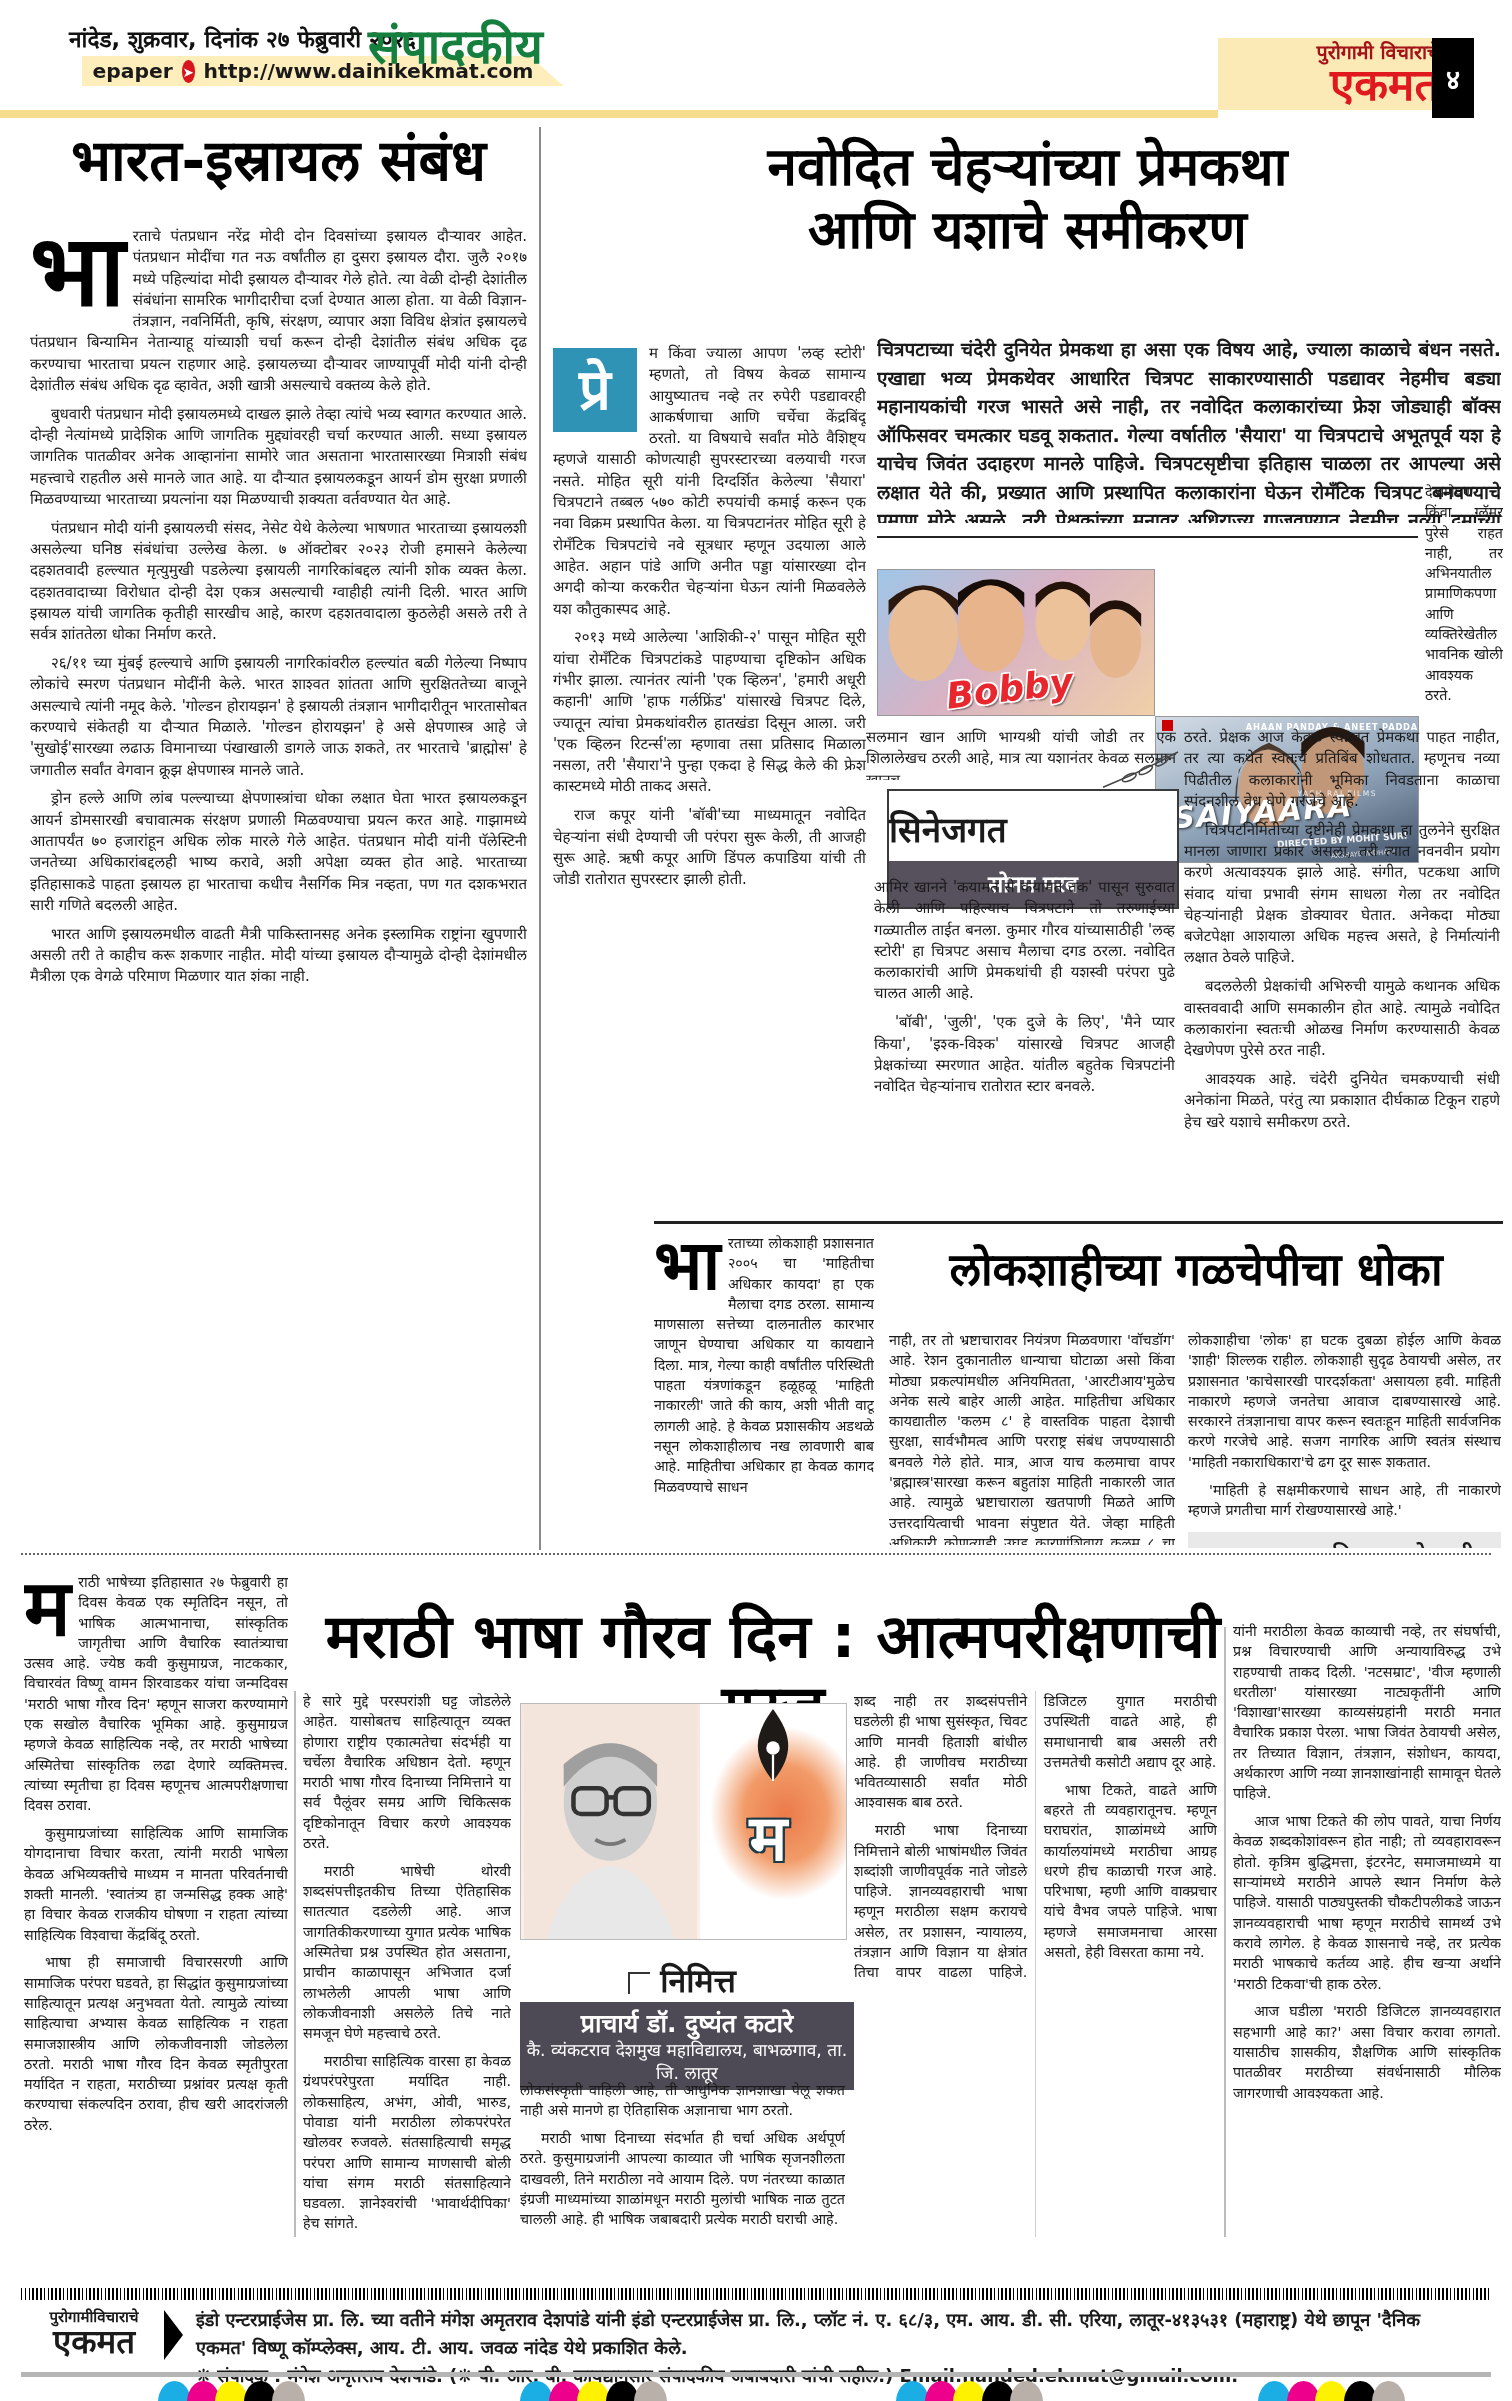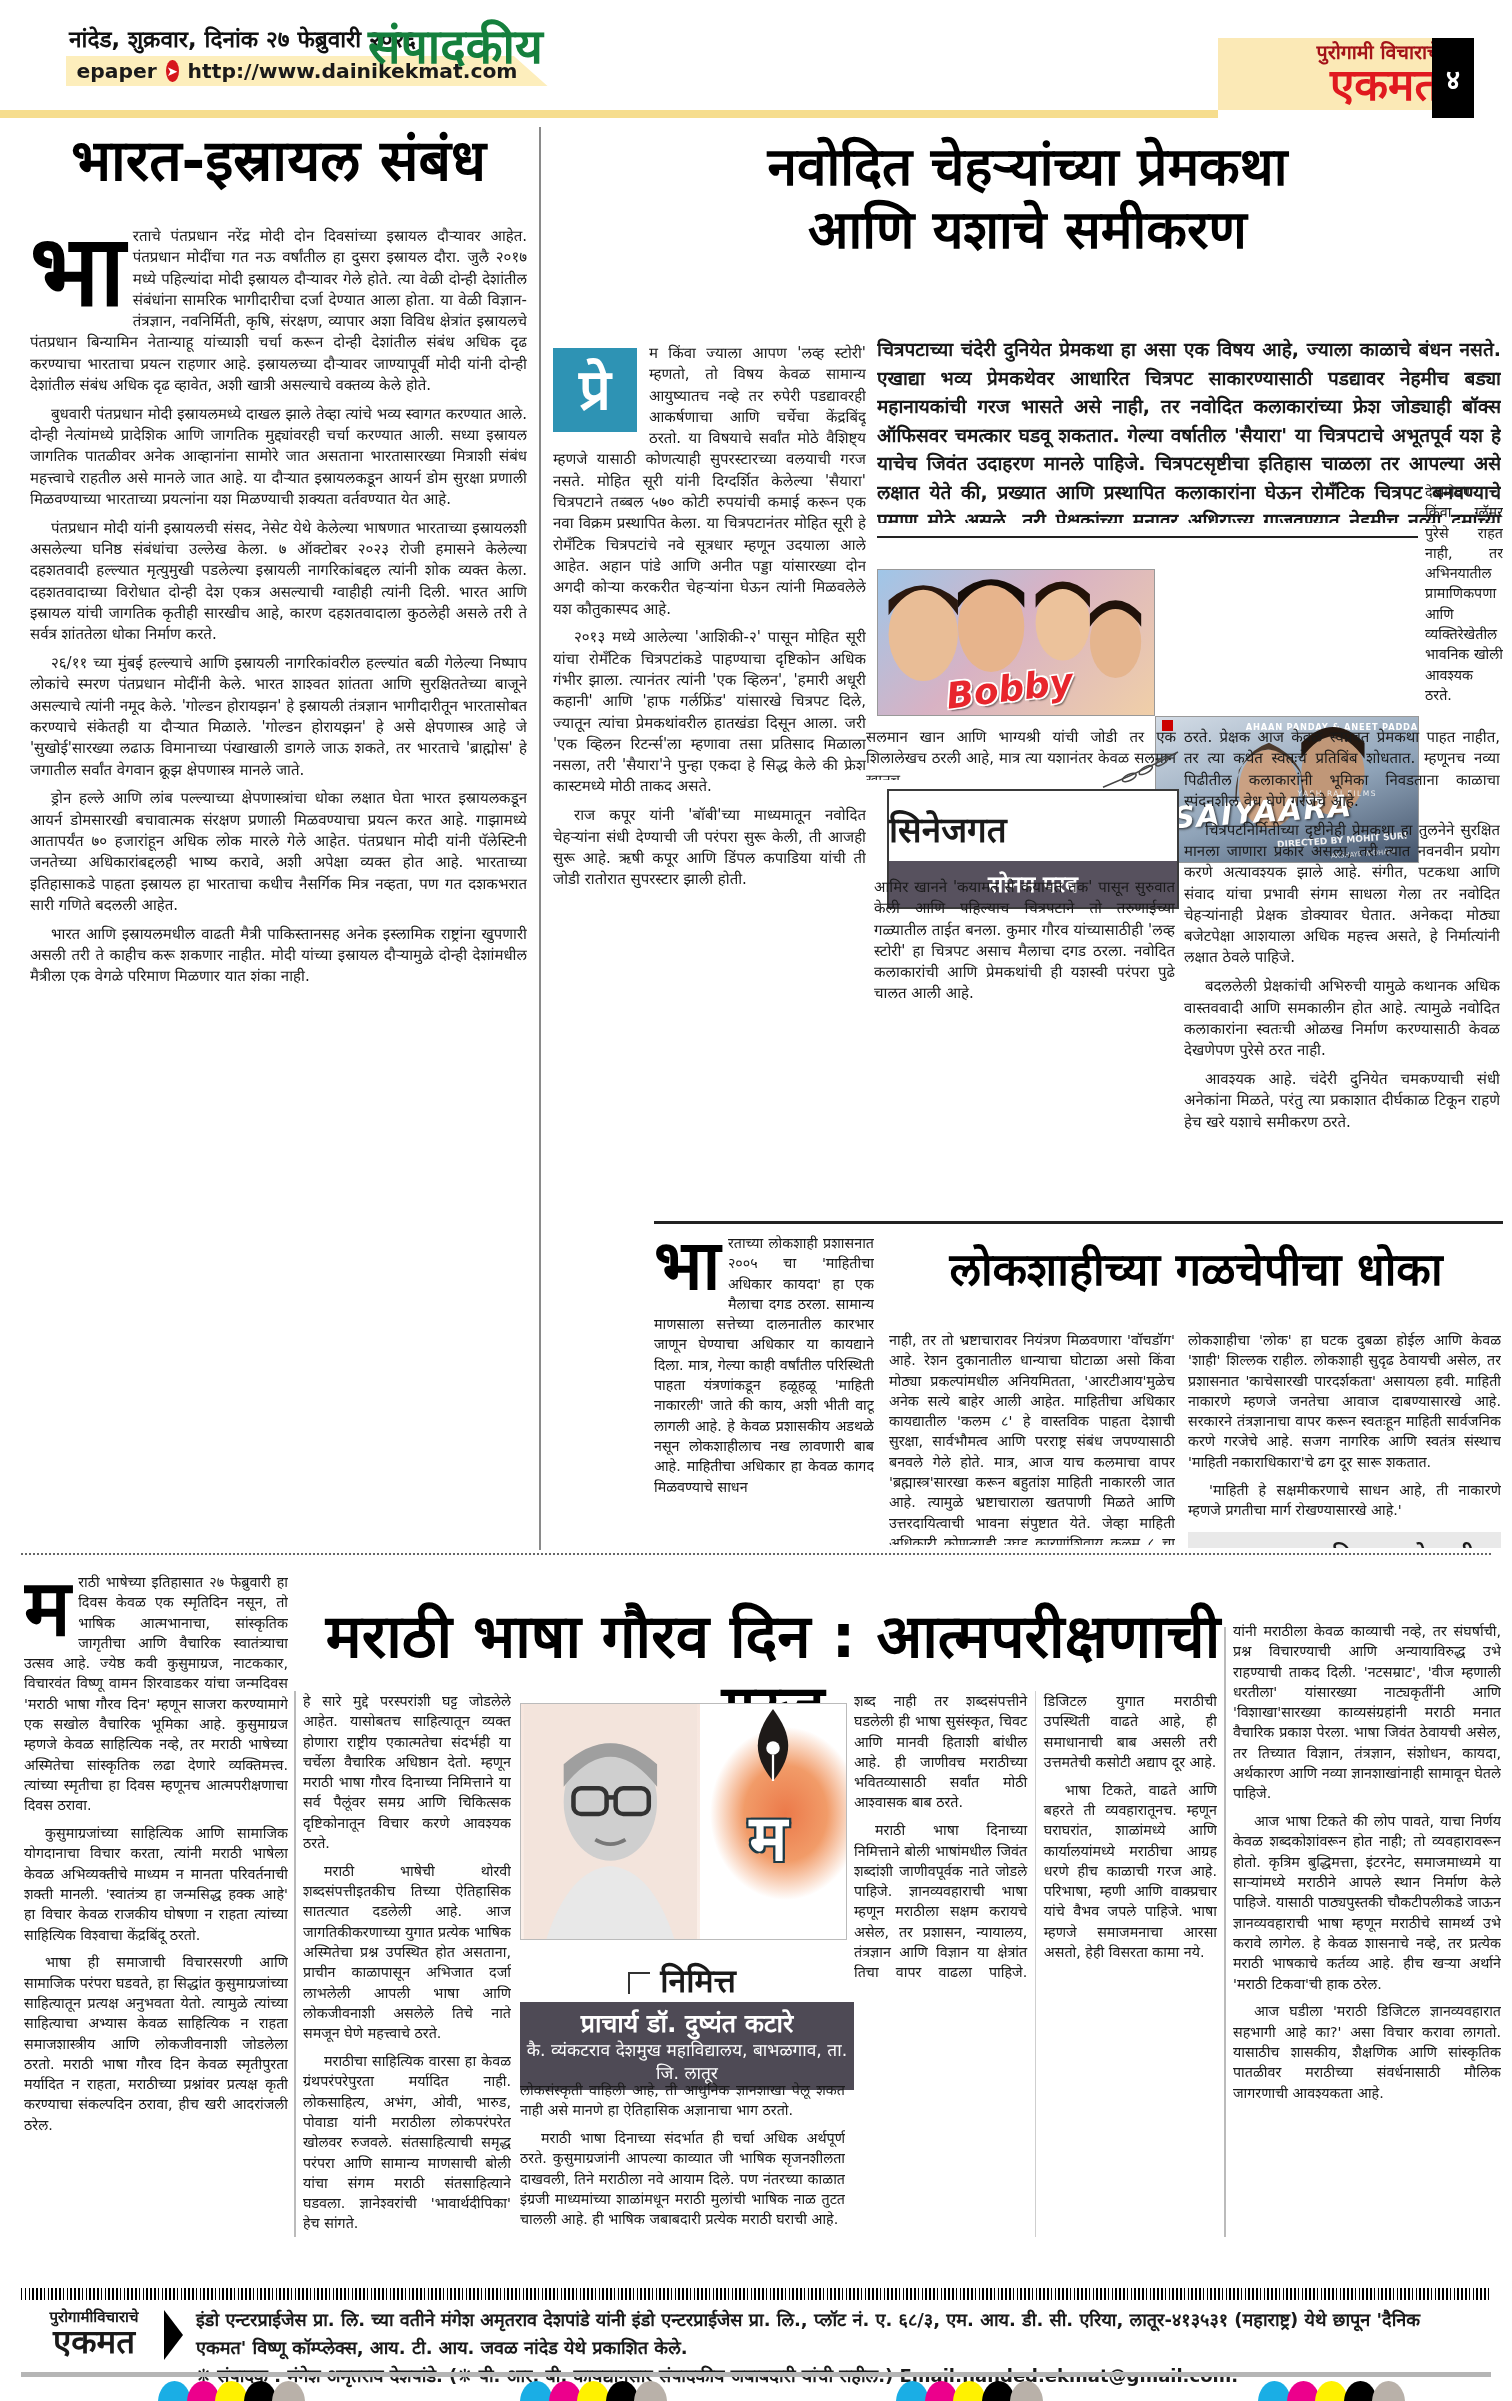--- a/index.html
+++ b/index.html
@@ -10,21 +10,21 @@
   .body-text p{margin:0 0 7.5px 0;text-indent:21px;}
   .body-text p.first{text-indent:0;}
   .headline{font-weight:bold;color:#000;text-align:center;line-height:1.18;}
   .dropcap{float:left;font-weight:bold;color:#000;line-height:0.85;padding:3px 7.5px 0 0;}
   .vrule{background:#8a8a8a;width:1.5px;}
   .hrule{background:#222;}
   .dotted{border-top:2.3px dotted #666;height:0;}
   
   .dateline{font-size:22.6px;font-weight:bold;color:#111;}
   .epaper-strip{background:#fdeebc;clip-path:polygon(0 0,93% 0,100% 100%,0 100%);
-                display:flex;align-items:center;gap:9px;padding:3px 30px 3px 10.5px;}
+                display:flex;align-items:flex-end;gap:9px;padding:3px 30px 3px 10.5px;margin-left:16px;}
   .epaper-strip .lbl{font-size:20.3px;font-weight:bold;}
   .epaper-icon{width:22.6px;height:22.6px;border-radius:50%;background:#d6161c;color:#fff;
                display:inline-flex;align-items:center;justify-content:center;font-size:13.6px;}
   .pagetitle{font-size:48px;font-weight:bold;color:#15803d;}
   .masthead{background:#fbe9b6;text-align:center;padding:4.5px 7.5px 1.5px 7.5px;}
   .masthead .tag{font-size:19.6px;font-weight:bold;color:#a31218;line-height:1;}
   .masthead .name{font-size:44px;font-weight:bold;color:#e0191f;line-height:1.05;}
   .pagenum{background:#000;color:#fff;display:flex;align-items:center;justify-content:center;
            font-size:27px;font-weight:bold;}
   .yellowrule{background:#f6dd8e;}
@@ -165,20 +165,21 @@
   </div>
   <svg class="leaf" style="left:1099px;top:746px;" width="83" height="45" viewBox="0 0 110 60">
     <path d="M5,55 Q55,35 105,8" stroke="#444" stroke-width="2" fill="none"></path>
     <ellipse cx="40" cy="42" rx="10" ry="4" fill="none" stroke="#444" stroke-width="2" transform="rotate(-25 40 42)"></ellipse>
     <ellipse cx="62" cy="32" rx="10" ry="4" fill="none" stroke="#444" stroke-width="2" transform="rotate(-30 62 32)"></ellipse>
     <ellipse cx="84" cy="20" rx="10" ry="4" fill="none" stroke="#444" stroke-width="2" transform="rotate(-35 84 20)"></ellipse>
   </svg>
 
   <div class="abs body-text" style="left:874px;top:877px;width:301px;height:297px;">
     <p class="first">आमिर खानने 'कयामत से कयामत तक' पासून सुरुवात केली आणि पहिल्याच चित्रपटाने तो तरुणाईच्या गळ्यातील ताईत बनला. कुमार गौरव यांच्यासाठीही 'लव्ह स्टोरी' हा चित्रपट असाच मैलाचा दगड ठरला. नवोदित कलाकारांची आणि प्रेमकथांची ही यशस्वी परंपरा पुढे चालत आली आहे.</p>
+    <p>'बॉबी', 'जुली', 'एक दुजे के लिए', 'मैने प्यार किया', 'इश्क-विश्क' यांसारखे चित्रपट आजही प्रेक्षकांच्या स्मरणात आहेत. यांतील बहुतेक चित्रपटांनी नवोदित चेहऱ्यांनाच रातोरात स्टार बनवले.</p>
   </div>
 
   <div class="abs body-text" style="left:1184px;top:727px;width:316px;height:488px;">
     <p class="first">ठरते. प्रेक्षक आज केवळ स्वप्नवत प्रेमकथा पाहत नाहीत, तर त्या कथेत स्वतःचे प्रतिबिंब शोधतात. म्हणूनच नव्या पिढीतील कलाकारांनी भूमिका निवडताना काळाचा स्पंदनशील वेध घेणे गरजेचे आहे.</p>
     <p>चित्रपटनिर्मितीच्या दृष्टीनेही प्रेमकथा हा तुलनेने सुरक्षित मानला जाणारा प्रकार असला, तरी त्यात नवनवीन प्रयोग करणे अत्यावश्यक झाले आहे. संगीत, पटकथा आणि संवाद यांचा प्रभावी संगम साधला गेला तर नवोदित चेहऱ्यांनाही प्रेक्षक डोक्यावर घेतात. अनेकदा मोठ्या बजेटपेक्षा आशयाला अधिक महत्त्व असते, हे निर्मात्यांनी लक्षात ठेवले पाहिजे.</p>
     <p>बदललेली प्रेक्षकांची अभिरुची यामुळे कथानक अधिक वास्तववादी आणि समकालीन होत आहे. त्यामुळे नवोदित कलाकारांना स्वतःची ओळख निर्माण करण्यासाठी केवळ देखणेपण पुरेसे ठरत नाही.</p>
     <p>आवश्यक आहे. चंदेरी दुनियेत चमकण्याची संधी अनेकांना मिळते, परंतु त्या प्रकाशात दीर्घकाळ टिकून राहणे हेच खरे यशाचे समीकरण ठरते.</p>
   </div>
 
   <div class="abs hrule" style="left:654px;top:1221px;width:849px;height:3px;"></div>

